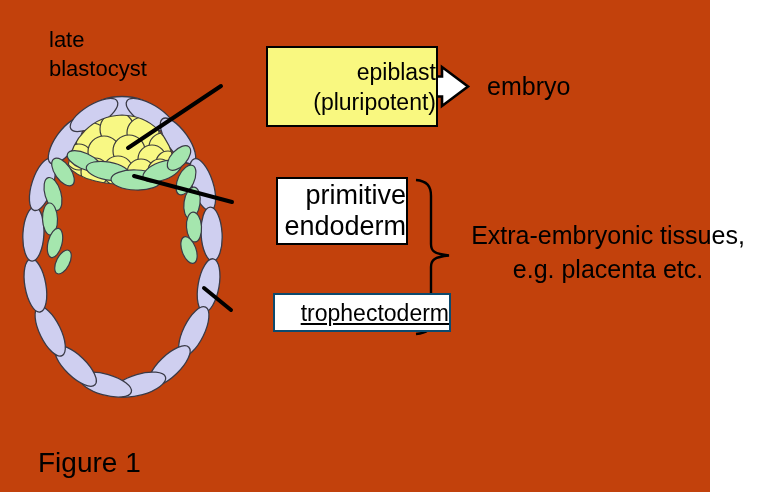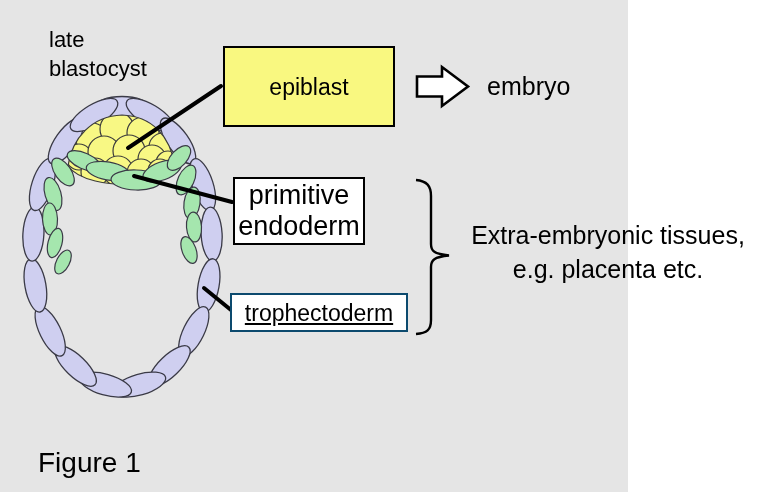--- a/index.html
+++ b/index.html
@@ -1,30 +1,30 @@
 <!DOCTYPE html>
 <html><head>
 <meta charset="utf-8">
 <style>
   html,body{margin:0;padding:0;}
   body{width:768px;height:492px;background:#ffffff;overflow:hidden;
        font-family:"Liberation Sans", sans-serif;color:#000;}
-  .canvas{position:relative;width:628px;height:492px;background:#e5e5e5;}
+  .canvas{position:relative;width:710px;height:492px;background:#c2410c;}
   svg.draw{position:absolute;left:0;top:0;}
   .tro{fill:#cfcff0;stroke:#3a3a46;stroke-width:1.3;}
   .epi{fill:#f8f884;stroke:#3c3c3c;stroke-width:1.2;}
   .end{fill:#a5e6ae;stroke:#3a3a46;stroke-width:1.2;}
   .ptr{stroke:#000;stroke-width:4;stroke-linecap:round;}
   .brace{fill:none;stroke:#000;stroke-width:2.4;}
   .blockarrow{fill:#fff;stroke:#000;stroke-width:2.6;stroke-linejoin:miter;}
   .abs{position:absolute;}
   .txt{font-size:22px;line-height:30px;white-space:pre;}
   .title{left:49px;top:25px;font-size:22px;line-height:29px;}
-  .labelbox{position:absolute;display:flex;flex-direction:column;align-items:center;
-            justify-content:center;text-align:center;box-sizing:border-box;background:#fff;}
+  .labelbox{position:absolute;display:flex;flex-direction:column;align-items:flex-end;
+            justify-content:center;text-align:center;box-sizing:border-box;background:#fff;margin-left:43px;}
   .box-epiblast{left:223px;top:46px;width:172px;height:81px;border:2.5px solid #000;
                 background:#f9f880;font-size:23px;line-height:30px;}
   .box-prim{left:233px;top:177px;width:132px;height:68px;border:2px solid #000;
             font-size:27px;line-height:31px;}
   .box-troph{left:230px;top:293px;width:178px;height:39px;border:2px solid #0c4a6e;
              font-size:23px;line-height:24px;text-decoration:underline;}
   .embryo{left:487px;top:72px;font-size:25px;text-align:center;}
   .bracket-note{left:455px;top:218px;width:306px;text-align:center;
                 font-size:25px;line-height:34px;}
   .caption{left:38px;top:447px;font-size:28px;}
@@ -107,20 +107,21 @@
     <polygon class="blockarrow" points="417,76.5 442,76.5 442,67 468,86.5 442,106 442,96.5 417,96.5"></polygon>
 
     <path class="brace" d="M416,180 C427,181 431,186 431,196 L431,244 C431,251 434,254 449,255.5
              C434,257 431,260 431,267 L431,320 C431,330 427,333 416,334"></path>
   </svg>
 
   <div class="abs txt title"><span>late</span><br><span>blastocyst</span></div>
 
   <div class="labelbox box-epiblast">
     <span>epiblast</span>
+    <span>(pluripotent)</span>
   </div>
 
   <div class="abs embryo">embryo</div>
 
   <div class="labelbox box-prim">
     <span>primitive</span>
     <span>endoderm</span>
   </div>
 
   <div class="labelbox box-troph">

